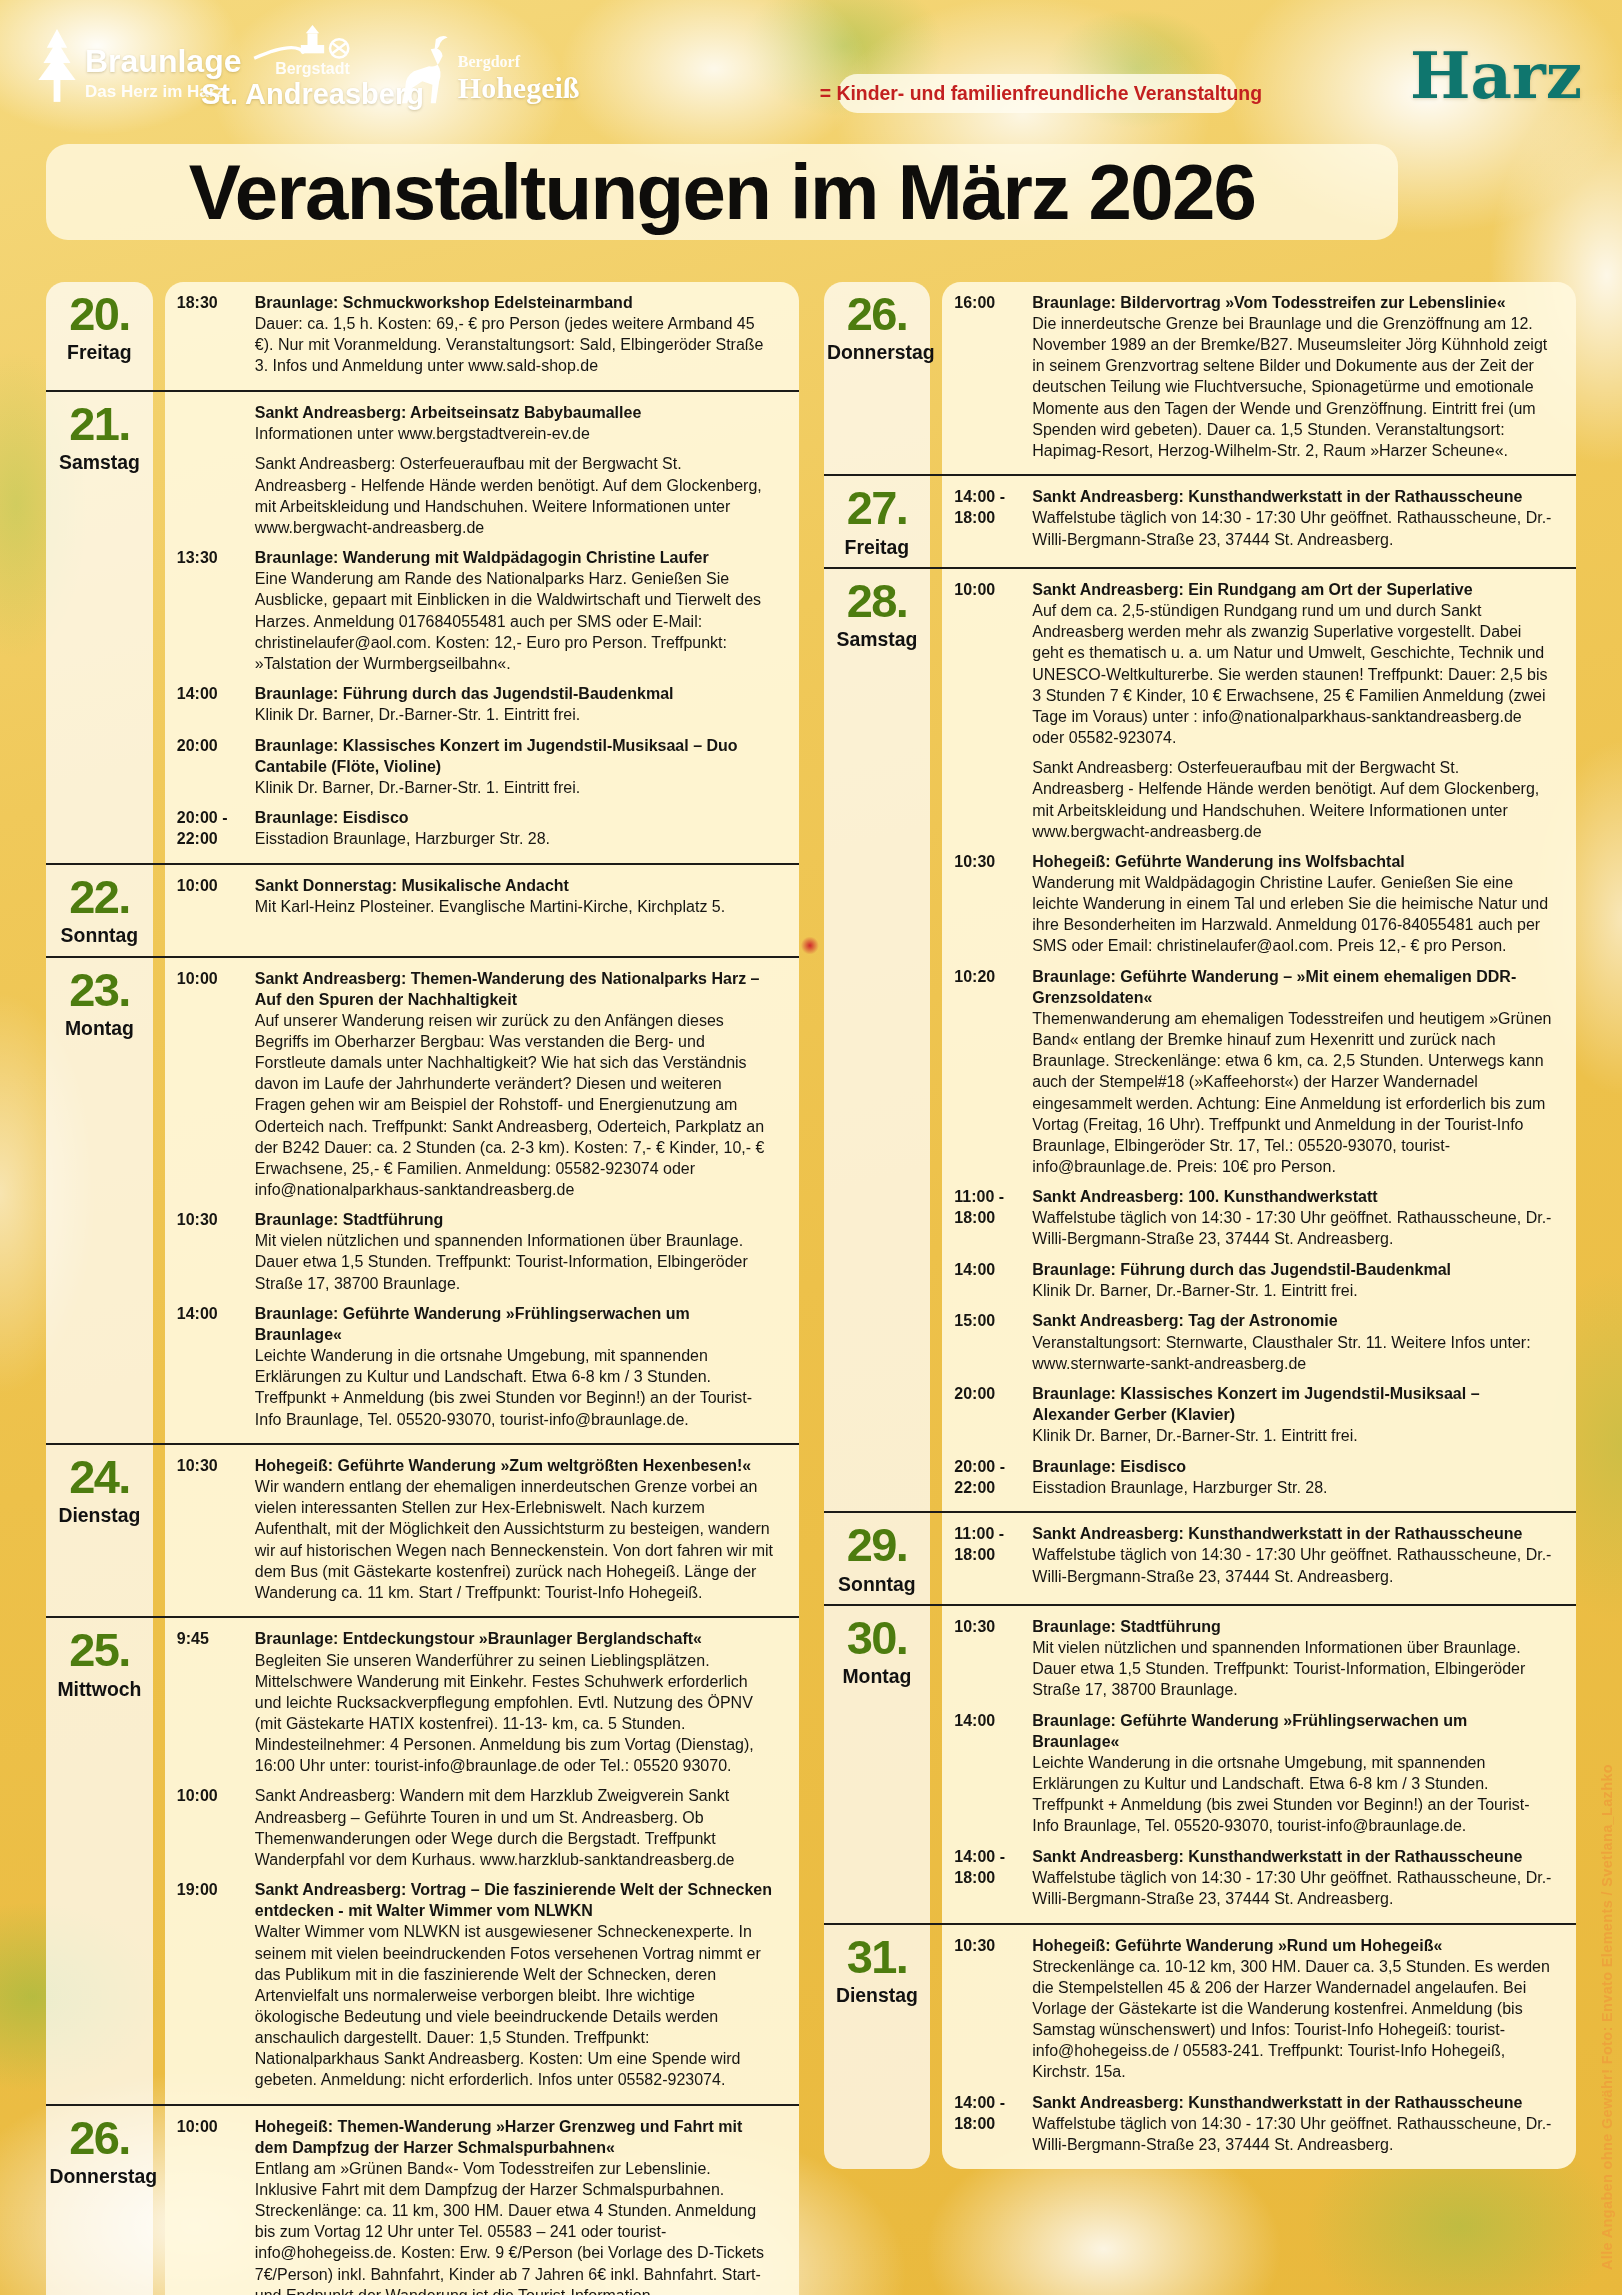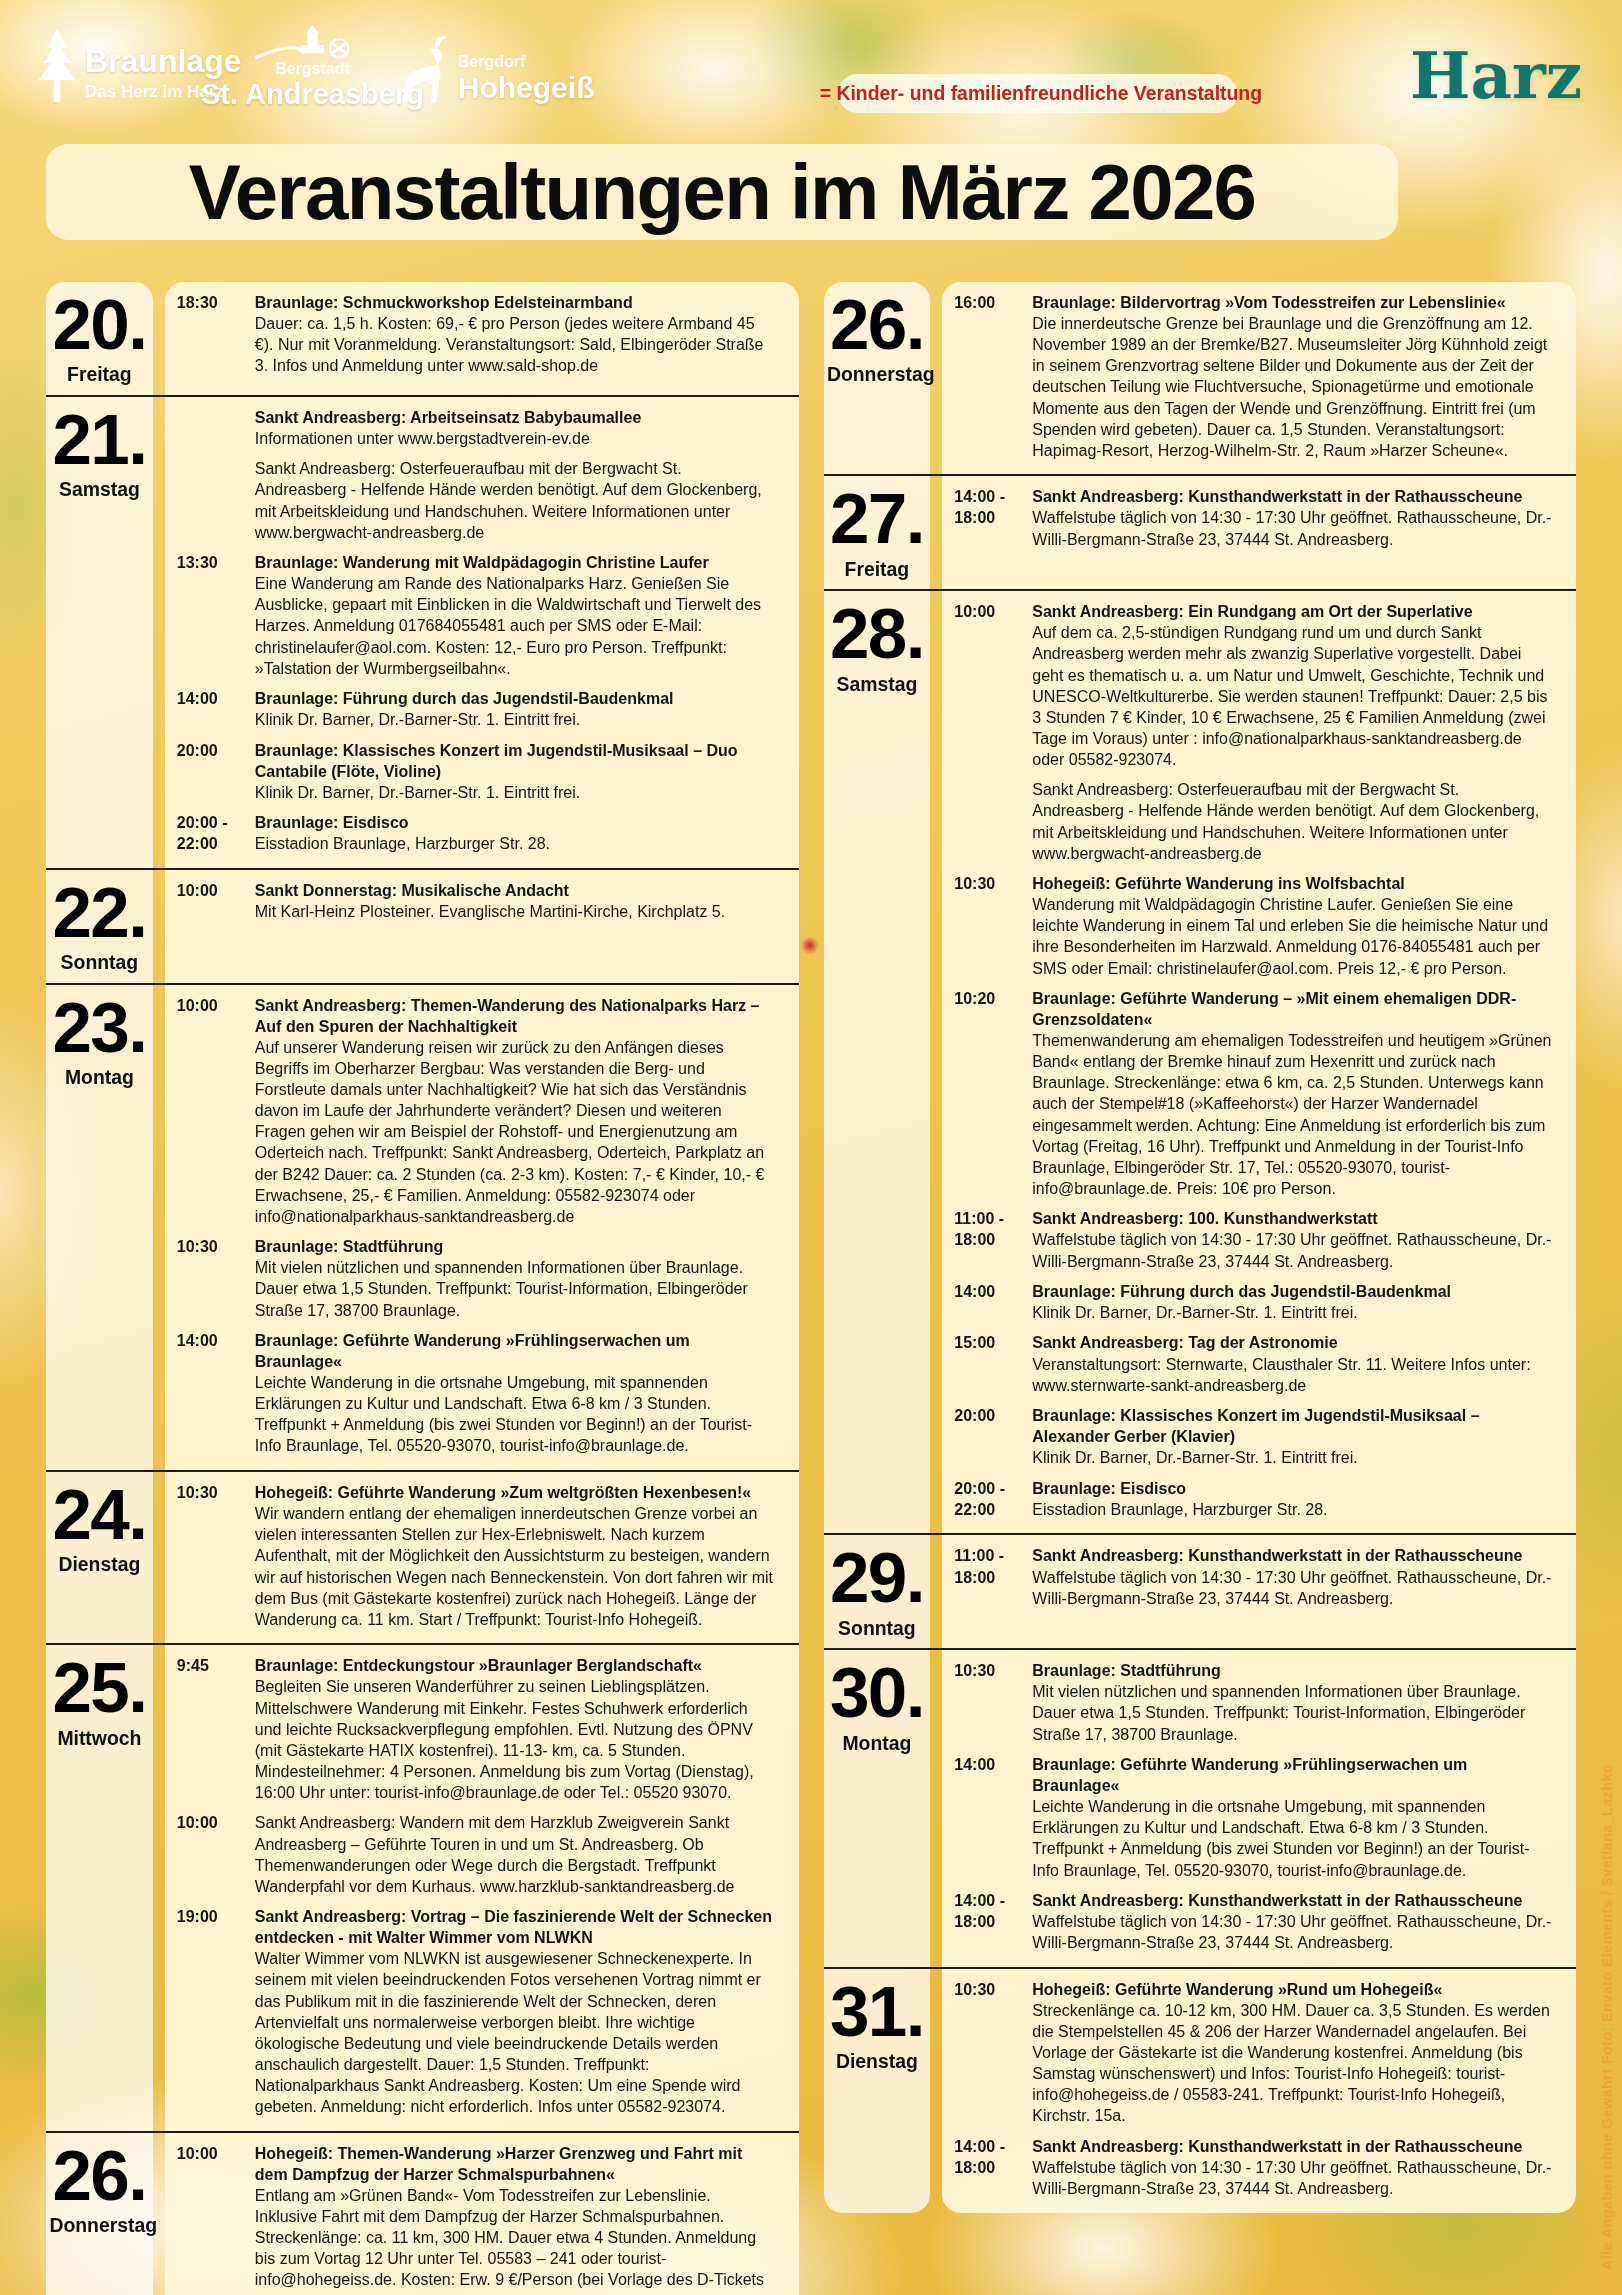--- a/index.html
+++ b/index.html
@@ -34,21 +34,21 @@
   
   .logo{position:absolute;color:#fff;}
   .logo .big{font-weight:bold;text-shadow:0 0.8px 2.5px rgba(90,70,10,.25);}
   .logo .small{font-weight:bold;opacity:.95;}
   .logo-braunlage{left:35px;top:29px;display:flex;align-items:flex-end;gap:6px;}
   .logo-braunlage .big{font-size:32px;}
   .logo-braunlage .small{font-size:17px;margin-top:1.7px;}
   .logo-standreasberg{left:201px;top:25px;text-align:center;}
   .logo-standreasberg .small{font-size:16px;}
   .logo-standreasberg .big{font-size:29px;}
-  .logo-hohegeiss{left:397px;top:34px;display:flex;align-items:flex-end;gap:6.8px;}
+  .logo-hohegeiss{left:397px;top:34px;display:flex;align-items:flex-end;gap:6.8px;font-family:Liberation Serif, serif;}
   .logo-hohegeiss .small{font-size:16px;text-align:left;}
   .logo-hohegeiss .big{font-size:30px;}
   .legend-pill{
     position:absolute;left:838px;top:74px;width:399px;height:39px;border-radius:19.4px;
     background:rgba(255,252,240,.8);display:flex;align-items:center;justify-content:center;gap:6.8px;
     color:#c32020;font-weight:bold;font-size:19.4px;white-space:nowrap;
   }
   .harz-logo{
     position:absolute;right:41px;top:44px;color:#0f766e;font-family:"DejaVu Serif","Liberation Serif",serif;
     font-weight:bold;font-size:64px;line-height:1;text-shadow:0 0.8px 3.4px rgba(120,90,20,.25);
@@ -63,21 +63,21 @@
   .col{flex:1;display:flex;flex-direction:column;}
   .day{display:flex;align-items:stretch;}
   .day + .day{border-top:2.5px solid #1c1b18;}
   .date-cell{width:100px;flex:0 0 100px;background:rgba(255,255,255,.74);text-align:center;padding:10px 3.4px 8.5px;}
   .gap-strip{width:12px;flex:0 0 12px;}
   .events-cell{flex:1;background:rgba(255,248,222,.9);padding:10px 22px 13.5px 12px;}
   .day:first-child .date-cell{border-radius:18.6px 18.6px 0 0;}
   .day:last-child .date-cell{border-radius:0 0 18.6px 18.6px;}
   .day:first-child .events-cell{border-radius:18.6px 18.6px 0 0;}
   .day:last-child .events-cell{border-radius:0 0 18.6px 18.6px;}
-  .d-num{font-size:71px;font-weight:bold;line-height:.92;letter-spacing:-1.7px;color:#000000;}
+  .d-num{font-size:47px;font-weight:bold;line-height:.92;letter-spacing:-1.7px;color:#4d7c0f;}
   .d-name{font-size:19.4px;font-weight:bold;margin-top:6px;color:#111;}
   .ev{display:flex;margin-top:9.3px;font-size:16px;line-height:1.32;}
   .ev:first-child{margin-top:0;}
   .ev-time{width:78px;flex:0 0 78px;font-weight:bold;white-space:pre-line;}
   .ev-body{flex:1;}
   .ev-title{font-weight:bold;}
   .ev-desc{font-weight:normal;}
   .ev-desc b{font-weight:normal;text-align:center;}
   
   .side-note{

